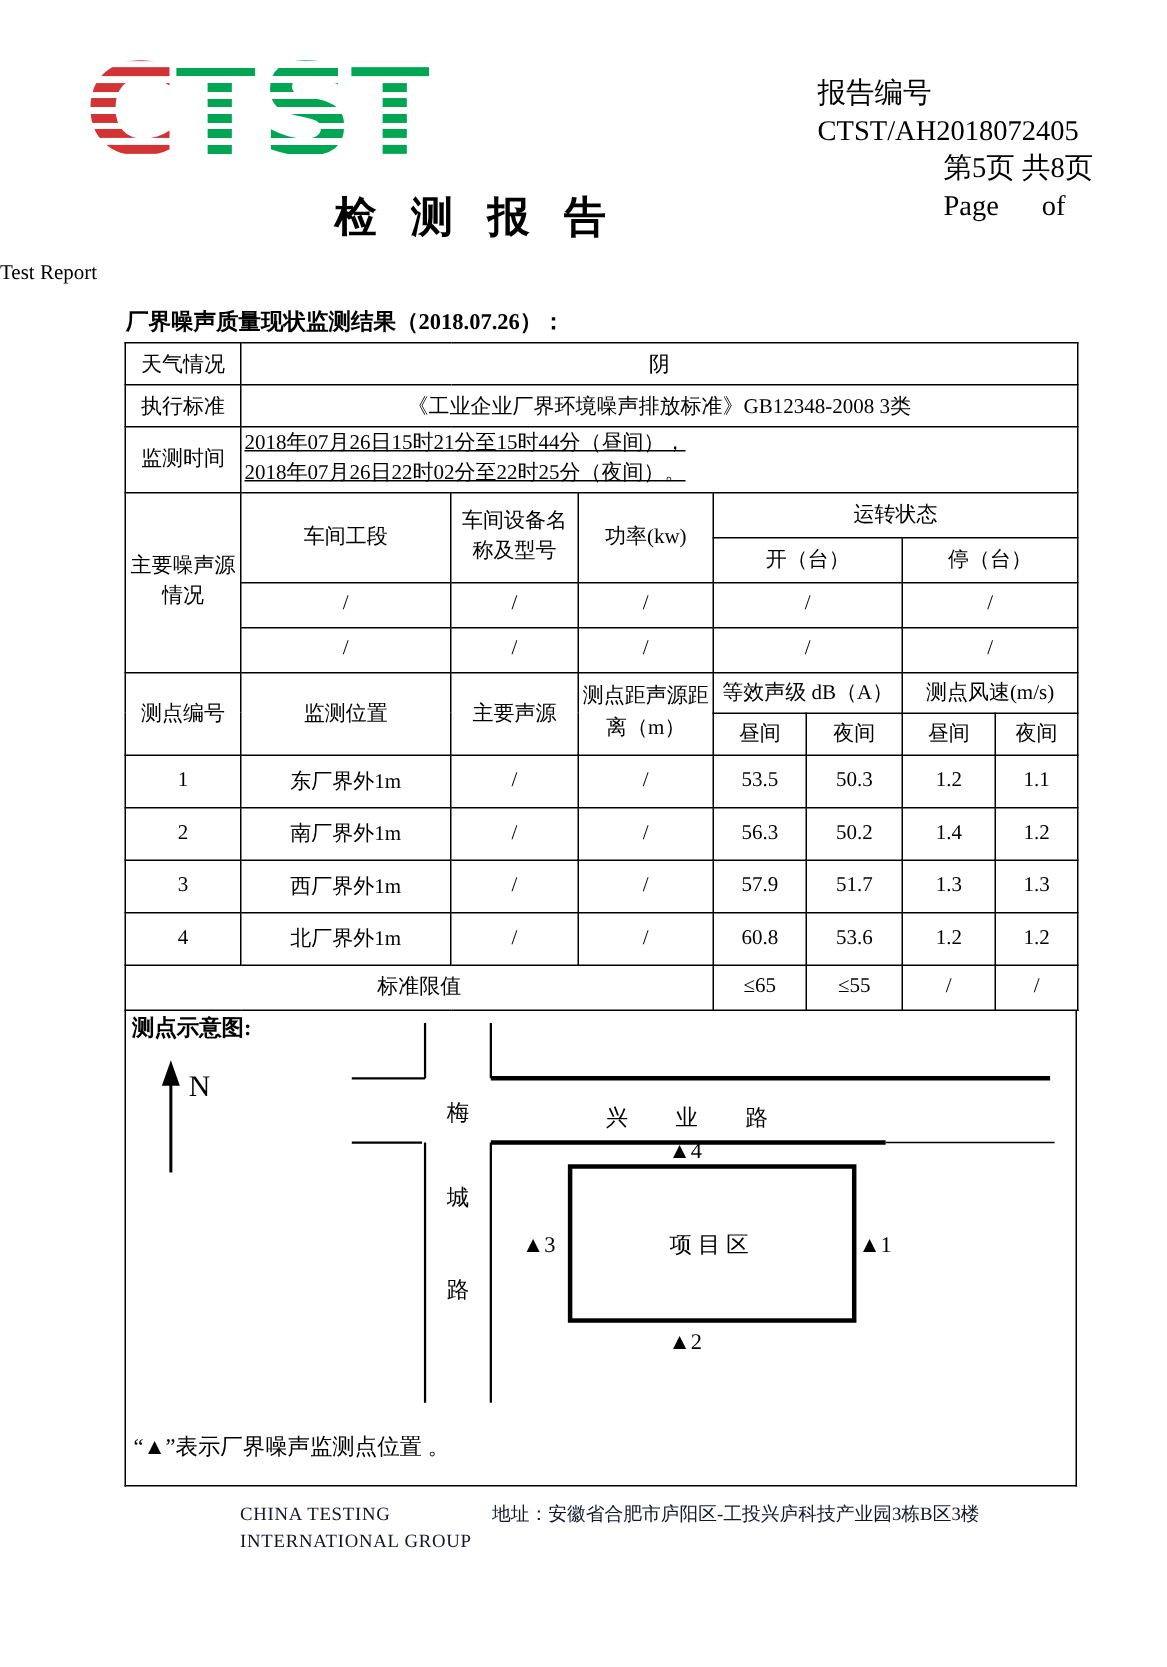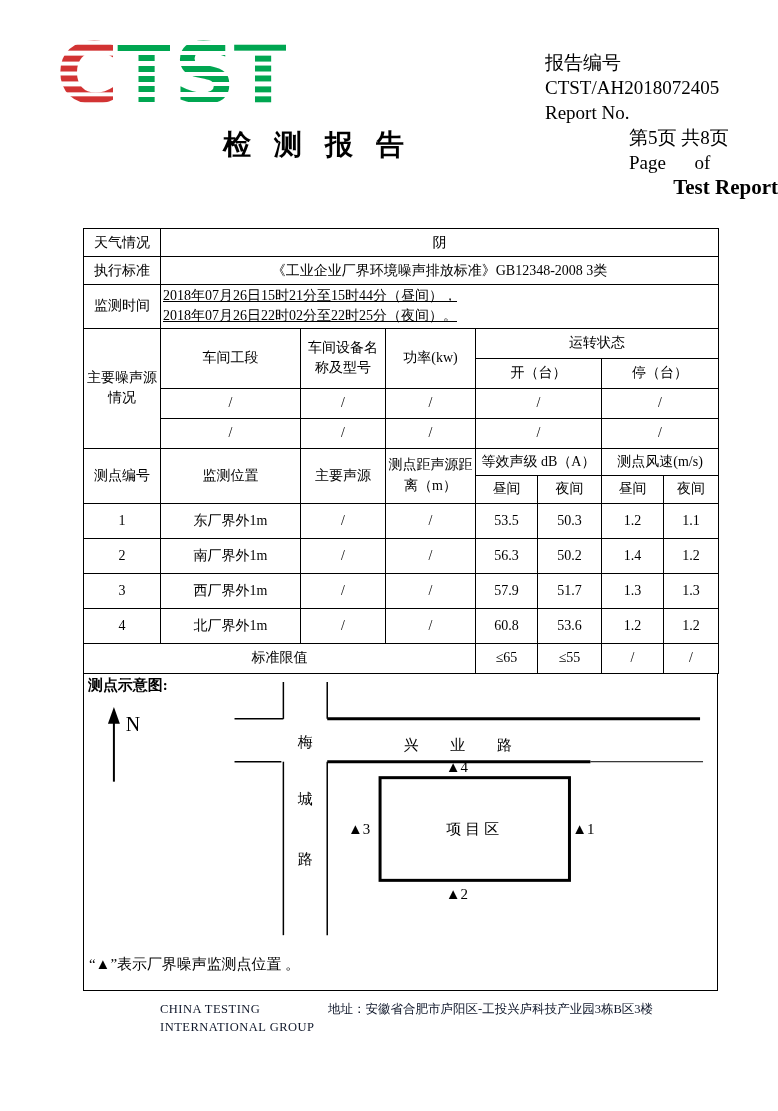--- a/index.html
+++ b/index.html
@@ -21,22 +21,22 @@
   }
   .logo-red   { background-image:repeating-linear-gradient(180deg,#d23333 0 6px,#ffffff 6px 10.5px); }
   .logo-green { background-image:repeating-linear-gradient(180deg,#00a651 0 6px,#ffffff 6px 10.5px); }
   
   .hdr-right { position:absolute; left:545px; top:50px; font-size:19px; line-height:1.32; width:210px; }
   .hdr-page-cn { margin-left:84px; }
   .hdr-page-en { margin-left:84px; white-space:pre; }
   
   .title-cn { position:absolute; top:126px; left:0; width:635px; text-align:center;
               font-size:28px; font-weight:bold; letter-spacing:8px; }
-  .title-en { position:absolute; top:175px; left:0; width:778px; text-align:right;
-              font-size:21px; font-weight:bold; }
+  .title-en { position:absolute; top:175px; left:0; width:778px; text-align:left;
+              font-size:14px; font-weight:normal; }
   .section-heading { position:absolute; left:84px; top:205px; font-size:15px; font-weight:bold; }
   
   .content { position:absolute; left:83px; top:228px; width:635px; }
   table.report-table { border-collapse:collapse; table-layout:fixed; width:635px;
                        font-size:14px; }
   table.report-table td { border:1px solid #000; text-align:center; vertical-align:middle;
                           padding:1px 2px; overflow:hidden; }
   td.val  { text-align:left; padding-left:9px; }
   td.wrap { word-break:break-all; line-height:1.45; }
   tr.h28 { height:28px; } tr.h42 { height:42px; } tr.h30 { height:30px; }
@@ -64,27 +64,27 @@
 
   <div class="logo">
     <span class="logo-letter logo-red">C</span>
     <span class="logo-letter logo-green">T</span>
     <span class="logo-letter logo-green">S</span>
     <span class="logo-letter logo-green">T</span>
   </div>
 
   <div class="hdr-right">
     <div>报告编号 CTST/AH2018072405</div>
-    <div>Report No.</div>
     <div class="hdr-page-cn">第5页 共8页</div>
     <div class="hdr-page-en">Page      of</div>
   </div>
 
   <div class="title-cn">检 测 报 告</div>
   <div class="title-en">Test Report</div>
+  <div class="section-heading">厂界噪声质量现状监测结果（2018.07.26）：</div>
 
   <div class="content">
     <table class="report-table">
       <colgroup>
         <col style="width:77px">
           <col style="width:140px">
           <col style="width:85px">
           <col style="width:90px">
         <col style="width:62px">
           <col style="width:64px">

